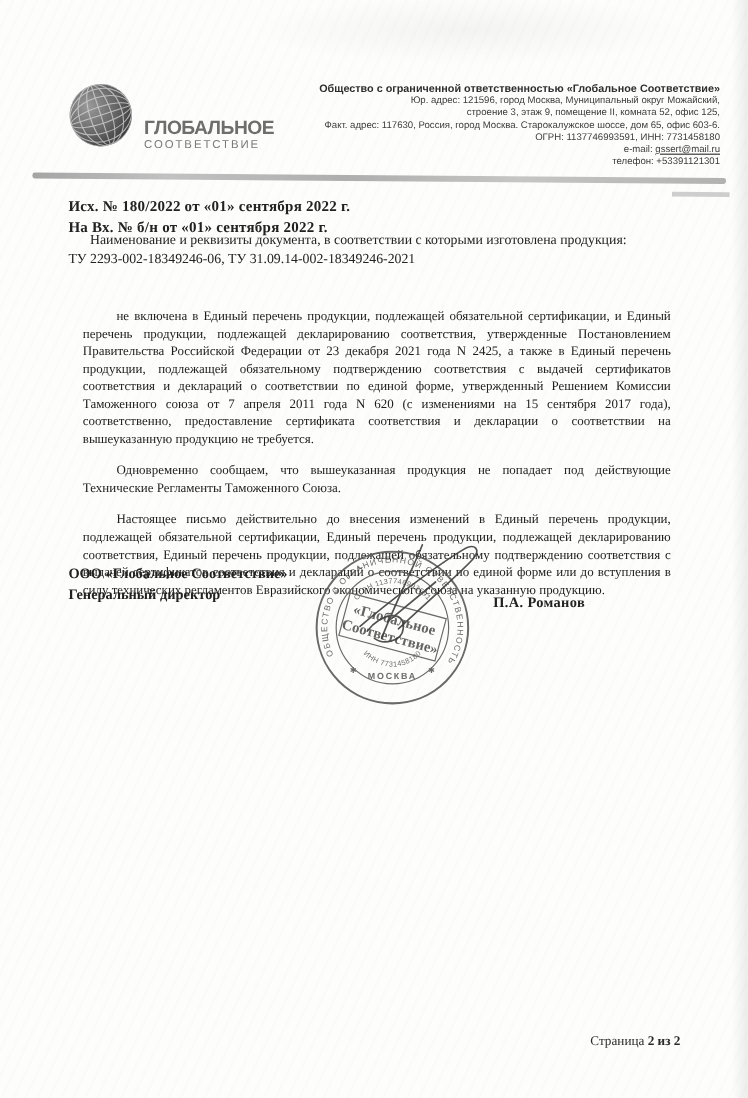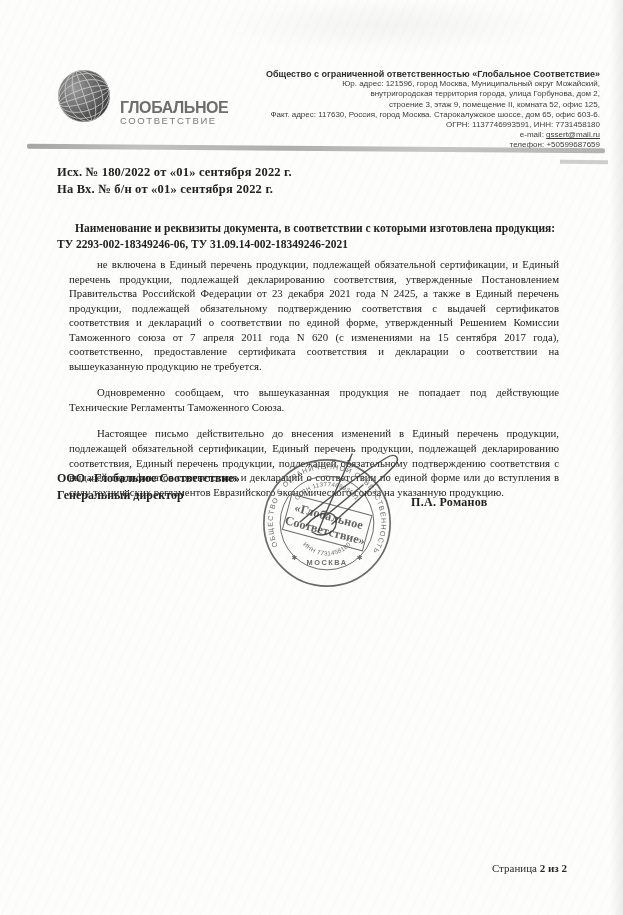--- a/index.html
+++ b/index.html
@@ -44,21 +44,21 @@
     background:linear-gradient(to right,#8f8f8f,#b3b3b3 20%,#9a9a9a 45%,#b8b8b8 70%,#9f9f9f);
     opacity:0.8;transform:rotate(0.45deg);border-radius:2px;
   }
   .divider-smudge{
     position:absolute;left:560px;top:160px;width:48px;height:4px;
     background:#a8a8a8;opacity:0.55;transform:rotate(0.4deg);
   }
   
   .ref-block{position:absolute;left:57px;top:164px;font-weight:bold;font-size:12.5px;line-height:16.5px;letter-spacing:0.2px;color:#222;}
   
-  .subject-block{position:absolute;left:57px;top:220px;font-weight:bold;font-size:11.5px;line-height:16px;color:#222;width:520px;}
+  .subject-block{position:absolute;left:57px;top:192px;font-weight:normal;font-size:11.5px;line-height:16px;color:#222;width:520px;}
   .subject-title{padding-left:18px;}
   
   .body-block{
     position:absolute;left:57px;top:245px;width:514px;
     font-size:10.8px;line-height:14.55px;text-align:justify;color:#1c1c1c;
   }
   .body-block p{margin:12px;text-indent:28px;}
   
   .sig-left{position:absolute;left:57px;top:470px;font-weight:bold;font-size:12px;line-height:16.5px;color:#222;}
   .sig-name{position:absolute;left:411px;top:495px;font-weight:bold;font-size:12px;letter-spacing:0.3px;color:#222;}
@@ -102,26 +102,25 @@
     </svg>
     <div class="logo-text">
       <div class="logo-title">ГЛОБАЛЬНОЕ</div>
       <div class="logo-subtitle">СООТВЕТСТВИЕ</div>
     </div>
   </div>
 
   <div class="header-info">
     <div class="company">Общество с ограниченной ответственностью «Глобальное Соответствие»</div>
     <div>Юр. адрес: 121596, город Москва, Муниципальный округ Можайский,</div>
-    <div>внутригородская территория города, улица Горбунова, дом 2,</div>
     <div>строение 3, этаж 9, помещение II, комната 52, офис 125,</div>
     <div>Факт. адрес: 117630, Россия, город Москва. Старокалужское шоссе, дом 65, офис 603-6.</div>
     <div>ОГРН: 1137746993591, ИНН: 7731458180</div>
     <div class="email"><span>e-mail: </span><u>gssert@mail.ru</u></div>
-    <div>телефон: +50599687659</div>
+    <div>телефон: +53391121301</div>
   </div>
 
   <div class="divider"></div>
   <div class="divider-smudge"></div>
 
   <div class="ref-block">
     <div>Исх. № 180/2022 от «01» сентября 2022 г.</div>
     <div>На Вх. № б/н от «01» сентября 2022 г.</div>
   </div>
 

